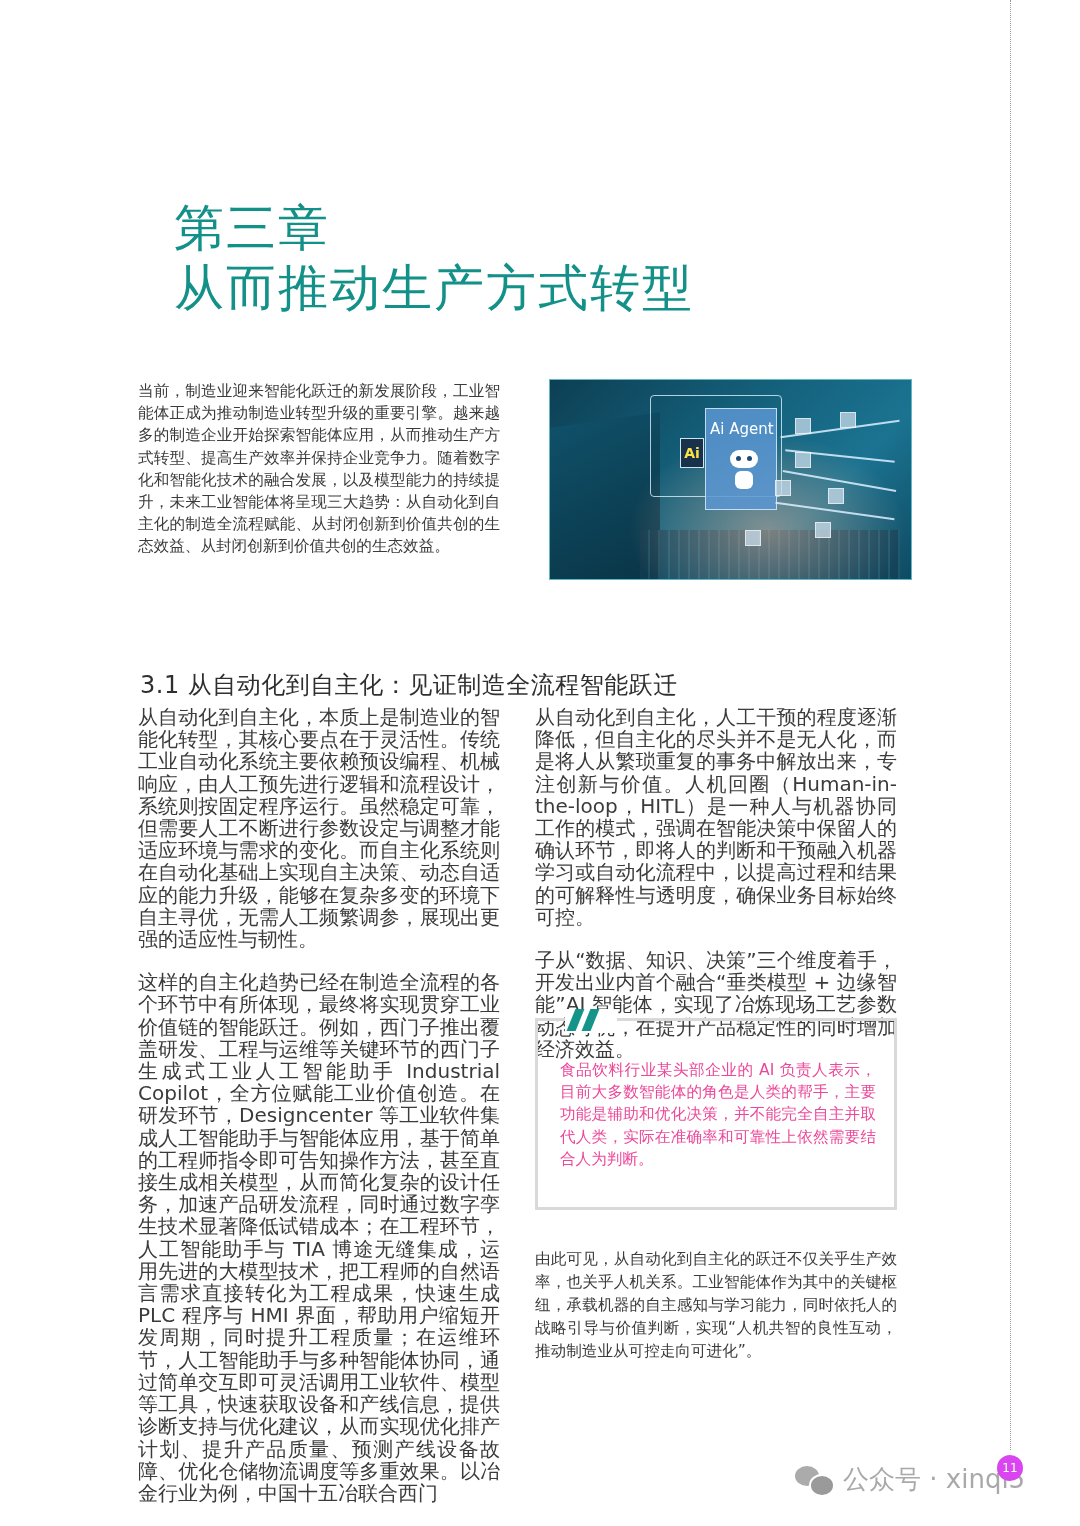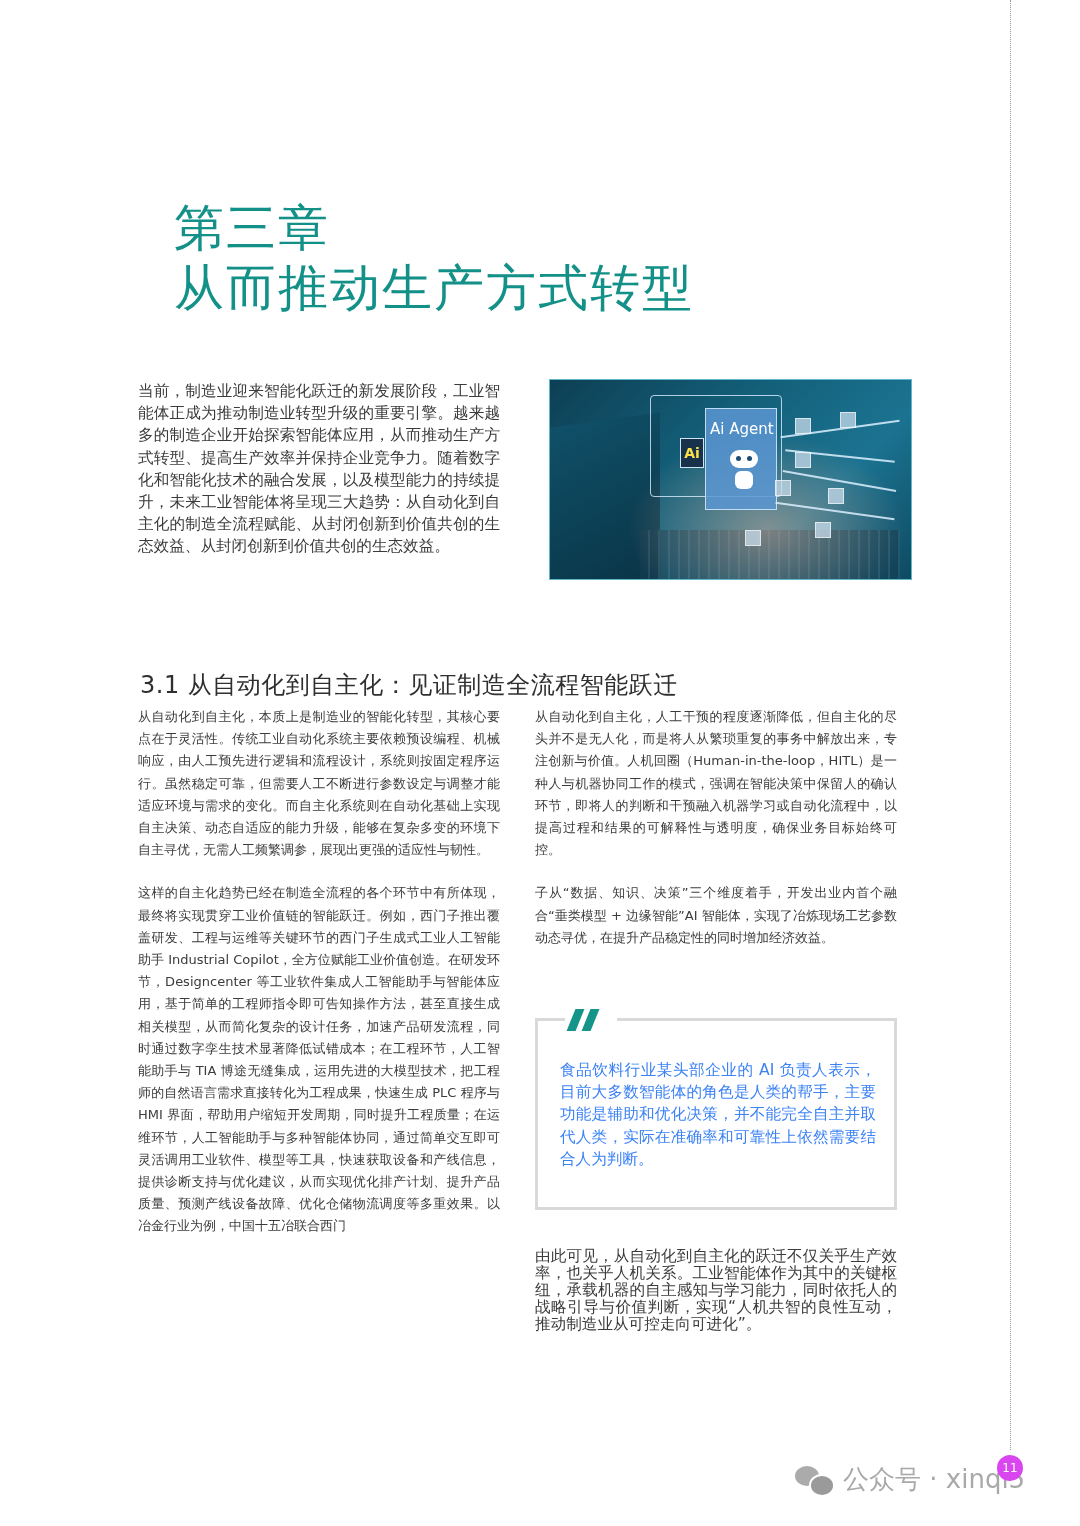--- a/index.html
+++ b/index.html
@@ -43,41 +43,41 @@
   .hero-image .robot .head { width:28px; height:18px; background:#fff; border-radius:10px; position:relative; }
   .hero-image .robot .head:before,.hero-image .robot .head:after { content:""; position:absolute; top:6px; width:5px; height:5px; background:#1b4d74; border-radius:50%; }
   .hero-image .robot .head:before { left:6px; } .hero-image .robot .head:after { right:6px; }
   .hero-image .robot .body { width:18px; height:18px; margin:3px auto 0; background:#fff; border-radius:6px; }
   .hero-image .line { position:absolute; height:1.5px; background:rgba(220,240,255,0.85); }
   .hero-image .icon-tile { position:absolute; width:14px; height:14px; background:rgba(200,220,235,0.75); border:1px solid rgba(255,255,255,0.6); }
   .section-heading {
     position:absolute; left:140px; top:645px; font-size:24px; color:#2f2f2f; white-space:nowrap; letter-spacing:0.5px;margin-top:24px;
   }
   .col {
-    position:absolute; font-size:13px; line-height:22.2px; color:#3b3b3b; text-align:justify;
+    position:absolute; font-size:20px; line-height:22.2px; color:#3b3b3b; text-align:justify;
   }
   .col p { margin:0 0 21px 0; }
   .col-left { left:138px; top:706px; width:362px; }
   .col-right { left:535px; top:706px; width:362px; }
   .quote-box {
     position:absolute; left:535px; top:1018px; width:356px; height:186px;
     border:3px solid #d9d9d9;
   }
   .quote-mark {
     position:absolute; left:565px; top:1009px; width:40px; height:24px; background:#fff;
     padding:0 6px;
   }
   .quote-mark span {
     display:inline-block; width:9px; height:22px; background:#159489; transform:skewX(-22deg); margin-right:6px;
   }
   .quote-text {
     position:absolute; left:560px; top:1059px; width:316px;
-    font-size:15.6px; line-height:22.2px; color:#3b82f6; text-align:justify;
+    font-size:15.6px; line-height:22.2px; color:#ec4899; text-align:justify;
   }
-  .conclusion { position:absolute; left:535px; top:1248px; width:362px; font-size:15.6px; line-height:17px; color:#3b3b3b; text-align:justify; }
+  .conclusion { position:absolute; left:535px; top:1248px; width:362px; font-size:15.6px; line-height:23px; color:#3b3b3b; text-align:justify; }
   .page-number {
     position:absolute; left:997px; top:1455px; width:26px; height:26px; border-radius:50%;
     background:#d946ef; color:#fff; font-size:12px; text-align:center; line-height:26px;
   }
   .watermark {
     position:absolute; left:795px; top:1462px; color:#a9a9a9; font-size:26px; white-space:nowrap;
     display:flex; align-items:center; gap:10px;
   }
   .wechat-icon { position:relative; width:38px; height:32px; }
   .wechat-icon .b1 { position:absolute; left:0; top:2px; width:24px; height:20px; background:#ababab; border-radius:50%; }

